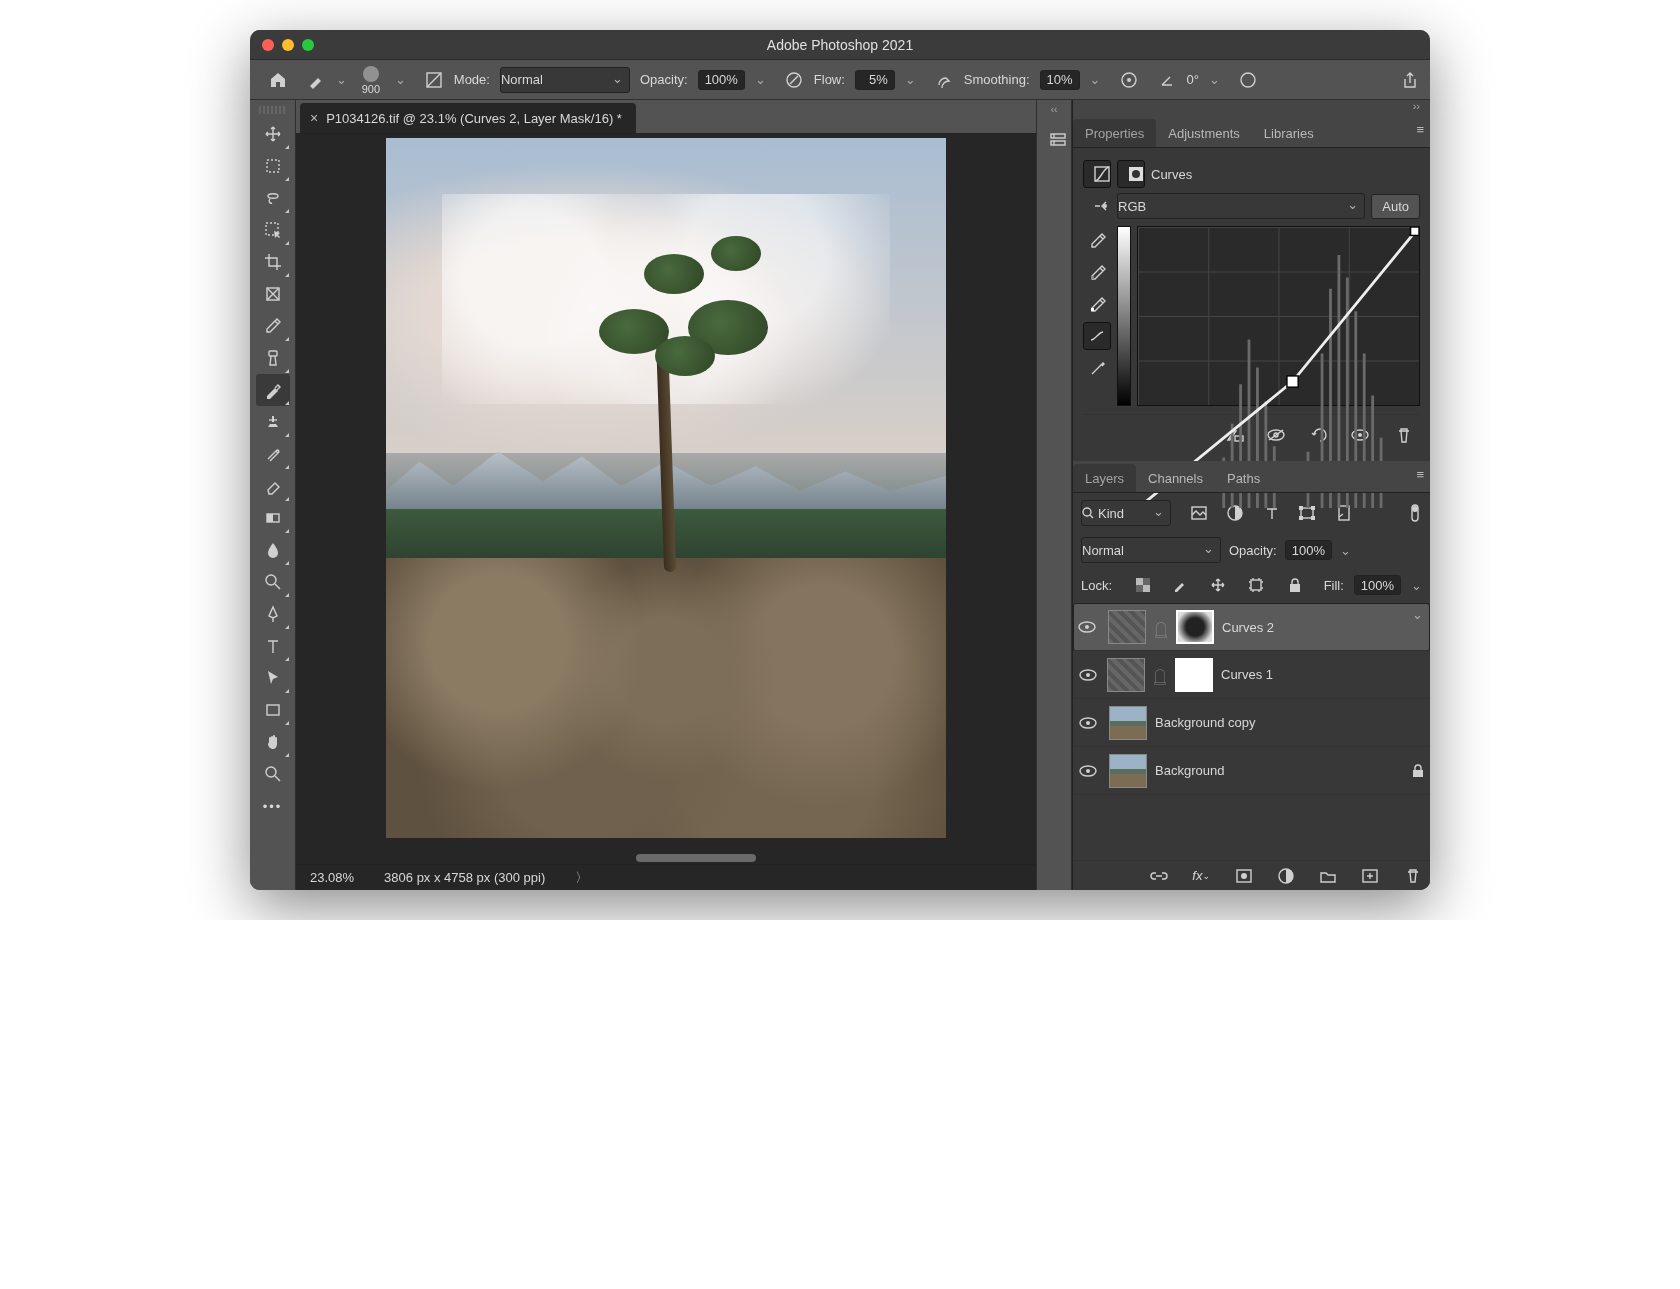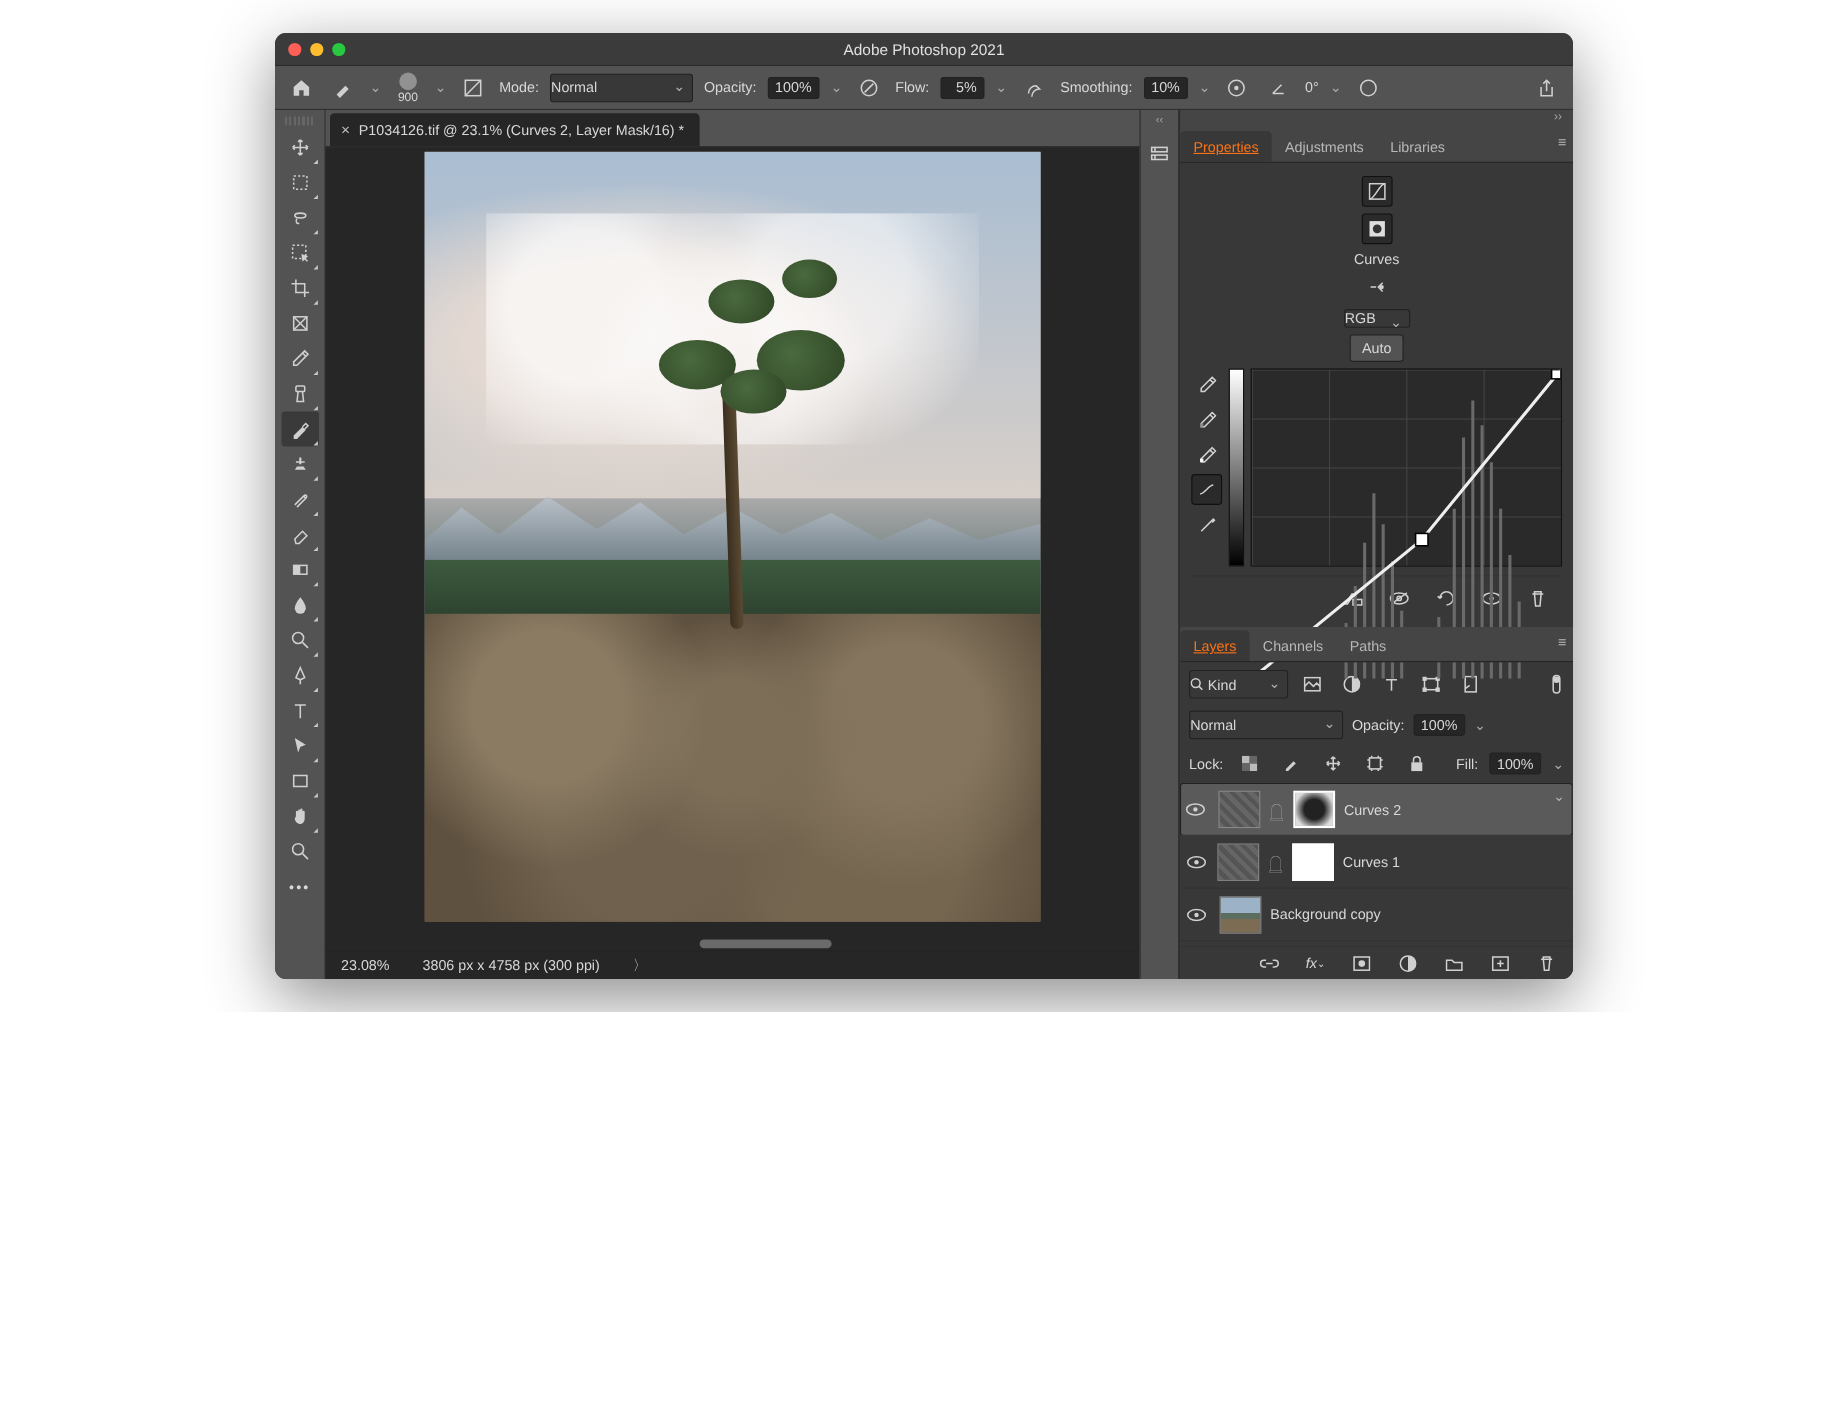--- a/index.html
+++ b/index.html
@@ -21,21 +21,21 @@
   .titlebar{height:30px;background:#3b3b3b;border-bottom:1px solid #2a2a2a;display:flex;align-items:center;position:relative;}
   .traffic{display:flex;gap:8px;margin-left:12px;}
   .dot{width:12px;height:12px;border-radius:50%;}
   .ttl{position:absolute;left:0;right:0;text-align:center;font-size:14px;color:#e0e0e0;}
   
   .optbar{height:40px;background:var(--bg0);border-bottom:1px solid #2f2f2f;display:flex;align-items:center;padding:0 10px;gap:10px;}
   .optbar .lbl{color:var(--text);font-size:13px;}
   .sel{background:var(--bg2);border:1px solid #222;border-radius:3px;height:26px;display:flex;align-items:center;padding:0 22px 0 0;position:relative;min-width:60px;}
   .sel::after{content:"⌄";position:absolute;right:6px;top:3px;color:var(--text-dim);}
   .numbox{background:var(--bg4);border:1px solid #222;border-radius:3px;height:20px;padding:0 6px;display:flex;align-items:center;min-width:40px;justify-content:flex-end;}
-  .icnbtn{width:28px;height:28px;display:flex;align-items:center;justify-content:center;border-radius:3px;}
+  .icnbtn{width:28px;height:28px;display:flex;align-items:center;justify-content:flex-end;border-radius:3px;}
   svg{display:block;}
   .stroke{stroke:#d0d0d0;stroke-width:1.4;fill:none;}
   .fill{fill:#d0d0d0;}
   
   .main{flex:1;display:flex;min-height:0;}
   
   .toolbox{width:46px;background:var(--bg0);border-right:1px solid #2f2f2f;display:flex;flex-direction:column;align-items:center;padding-top:6px;gap:0;}
   .tool{width:34px;height:32px;display:flex;align-items:center;justify-content:center;position:relative;border-radius:3px;}
   .tool.active{background:#3a3a3a;}
   .tool .tri{position:absolute;right:1px;bottom:1px;width:0;height:0;border-left:4px solid transparent;border-bottom:4px solid #c8c8c8;}
@@ -58,24 +58,24 @@
   .statusbar{height:26px;background:var(--bg4);border-top:1px solid #222;display:flex;align-items:center;padding:0 14px;gap:30px;font-size:12px;color:#c4c4c4;}
   .statusbar .chev{color:#bbb;}
   .scrollthumb{position:absolute;bottom:2px;left:46%;width:120px;height:8px;background:#6a6a6a;border-radius:4px;}
   
   .narrowdock{width:36px;background:var(--bg0);border-left:1px solid #2f2f2f;border-right:1px solid #2f2f2f;display:flex;flex-direction:column;align-items:center;padding-top:26px;gap:6px;position:relative;}
   .narrowdock .exp{position:absolute;top:4px;left:0;right:0;text-align:center;color:#aaa;font-size:10px;}
   
   .dock{width:358px;background:var(--bg1);display:flex;flex-direction:column;border-left:1px solid #222;}
   .tabhdr{height:32px;background:var(--bg1);display:flex;align-items:flex-end;border-bottom:1px solid #222;position:relative;}
   .ptab{padding:7px 12px 6px;font-size:13px;color:#b8b8b8;border-top-left-radius:4px;border-top-right-radius:4px;}
-  .ptab.on{background:var(--bg2);color:#f97316;text-decoration:underline;}
+  .ptab.on{background:var(--bg2);color:#a3a3a3;}
   .menubtn{position:absolute;right:6px;top:6px;color:#bbb;}
   .panel{background:var(--bg2);padding:8px 10px 10px;}
-  .row{display:flex;align-items:center;gap:6px;margin:4px 0;flex-direction:column;}
+  .row{display:flex;align-items:center;gap:6px;margin:4px 0;}
   .btn{background:var(--bg0);border:1px solid #222;border-radius:3px;padding:4px 10px;}
   
   .curveswrap{display:flex;gap:6px;margin-top:6px;}
   .curvestools{display:flex;flex-direction:column;gap:4px;}
   .ct{width:28px;height:28px;display:flex;align-items:center;justify-content:center;border-radius:3px;}
   .ct.on{background:#2a2a2a;border:1px solid #111;}
   .graph{flex:1;height:180px;background:#2a2a2a;border:1px solid #111;position:relative;}
   .graph .grid{position:absolute;inset:0;background:
     linear-gradient(#444 1px,transparent 1px) 0 0/100% 25%,
     linear-gradient(90deg,#444 1px,transparent 1px) 0 0/25% 100%;}

